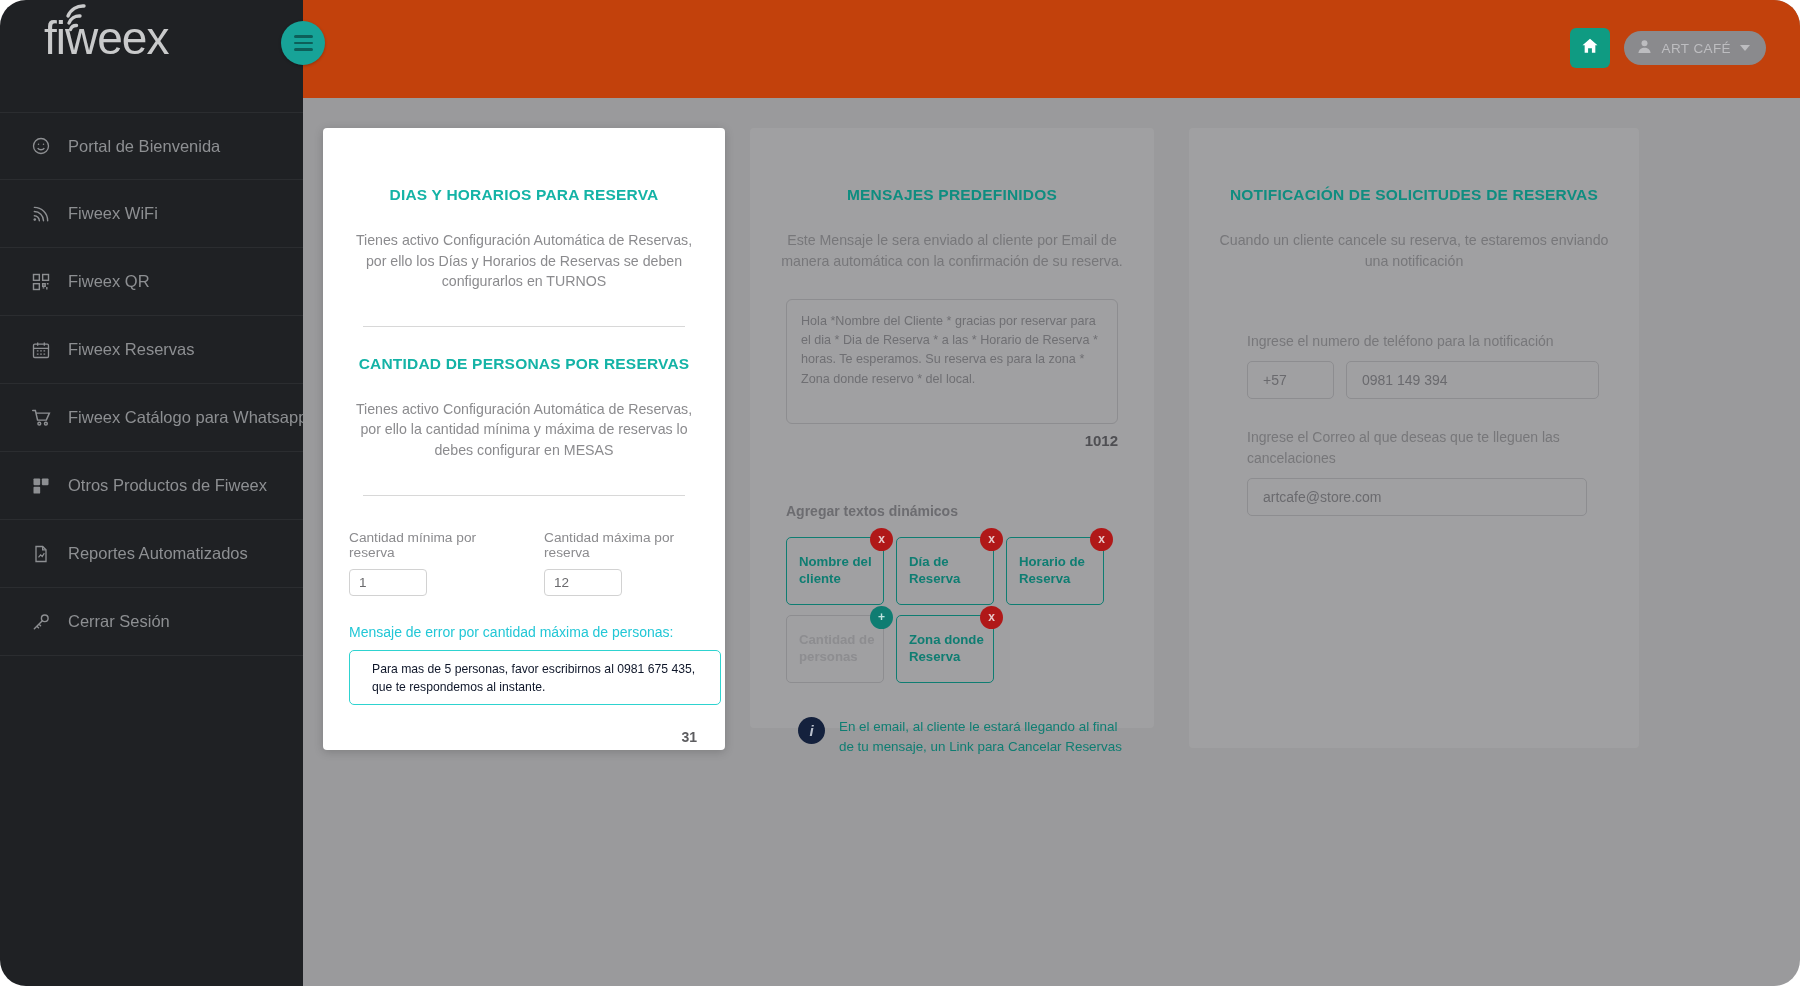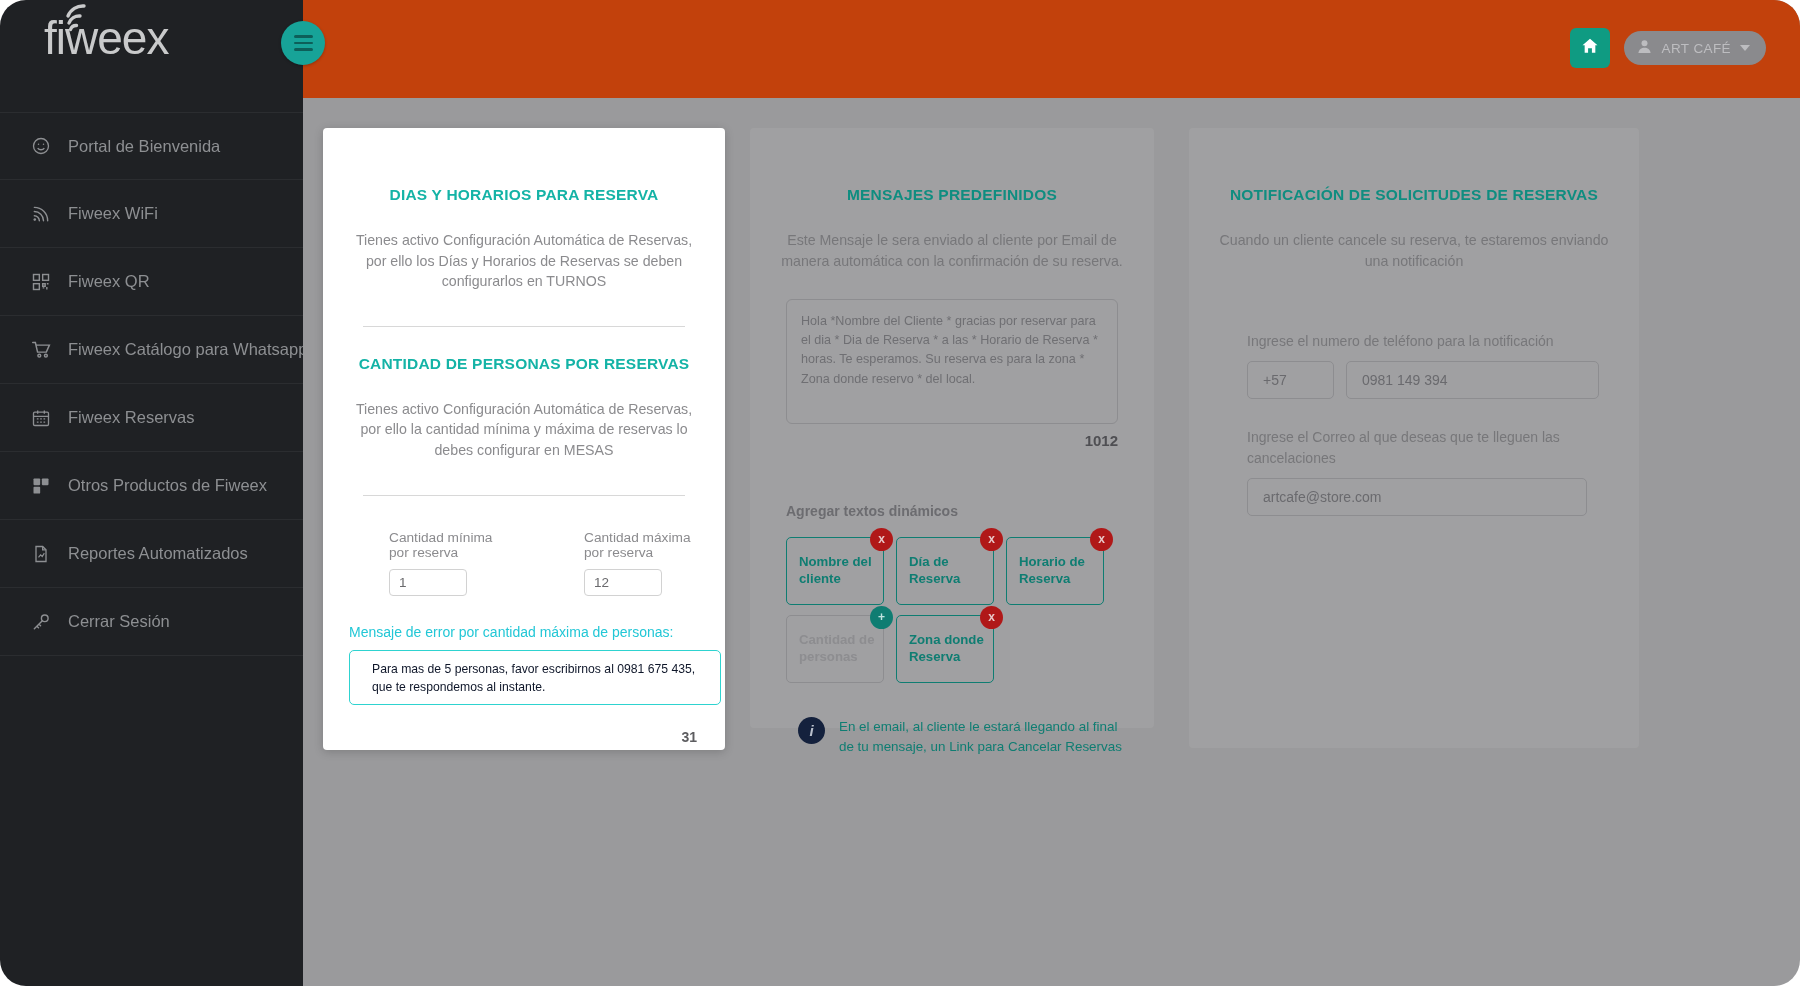--- a/index.html
+++ b/index.html
@@ -124,21 +124,21 @@
     font-size: 14.2px; line-height: 1.45;
     color: #8b8b8e;
     margin-top: 26px;
   }
   .card.dim .card-desc { color: #77777a; }
 
   .divider { height: 1px; background: #d8d8d8; margin: 34px 18px 0 18px; }
 
   
   .num-row { display: flex; gap: 40px; padding: 0 4px; margin-top: 34px; }
-  .num-field { flex: 1; margin-left: 40px; }
+  .num-field { flex: 1; }
   .num-label { font-size: 13.7px; color: #8b8b8e; margin-bottom: 9px; }
   .num-input {
     width: 78px; height: 27px;
     border: 1px solid #d2d2d2; border-radius: 4px;
     background: #fff;
     font-size: 13.5px; color: #6a6a6d;
     padding: 0 9px;
     font-family: "Liberation Sans", sans-serif;
   }
   .err-label {
@@ -259,37 +259,37 @@
               <rect x="3" y="3" width="7" height="7"></rect>
               <rect x="14" y="3" width="7" height="7"></rect>
               <rect x="3" y="14" width="7" height="7"></rect>
               <path d="M14 14h3v3h-3zM19 14h2M14 19h2M19 18v3"></path>
             </svg>
         </span>
         <span class="nav-label">Fiweex QR</span>
       </li>
       <li class="nav-item">
         <span class="nav-ico">
+          <svg width="20" height="20" viewBox="0 0 24 24" fill="none" stroke="currentColor" stroke-width="1.6">
+              <rect x="3" y="5" width="18" height="16" rx="1.5"></rect>
+              <path d="M3 10h18M8 3v4M16 3v4"></path>
+              <path d="M7 13h2M11 13h2M15 13h2M7 17h2M11 17h2M15 17h2" stroke-width="1.4"></path>
+            </svg>
+        </span>
+        <span class="nav-label">Fiweex Reservas</span>
+      </li>
+      <li class="nav-item">
+        <span class="nav-ico">
           <svg width="21" height="21" viewBox="0 0 24 24" fill="none" stroke="currentColor" stroke-width="1.7" stroke-linecap="round">
               <path d="M2 4h3l2.5 11h10L21 7H6.5"></path>
               <circle cx="9.5" cy="19" r="1.6"></circle>
               <circle cx="17" cy="19" r="1.6"></circle>
             </svg>
         </span>
         <span class="nav-label">Fiweex Catálogo para Whatsapp</span>
-      </li>
-      <li class="nav-item">
-        <span class="nav-ico">
-          <svg width="20" height="20" viewBox="0 0 24 24" fill="none" stroke="currentColor" stroke-width="1.6">
-              <rect x="3" y="5" width="18" height="16" rx="1.5"></rect>
-              <path d="M3 10h18M8 3v4M16 3v4"></path>
-              <path d="M7 13h2M11 13h2M15 13h2M7 17h2M11 17h2M15 17h2" stroke-width="1.4"></path>
-            </svg>
-        </span>
-        <span class="nav-label">Fiweex Reservas</span>
       </li>
       <li class="nav-item">
         <span class="nav-ico">
           <svg width="20" height="20" viewBox="0 0 24 24" fill="currentColor">
               <rect x="3" y="3" width="8" height="8" rx="1"></rect>
               <rect x="13" y="3" width="8" height="8" rx="1"></rect>
               <rect x="3" y="13" width="8" height="8" rx="1"></rect>
             </svg>
         </span>
         <span class="nav-label">Otros Productos de Fiweex</span>

